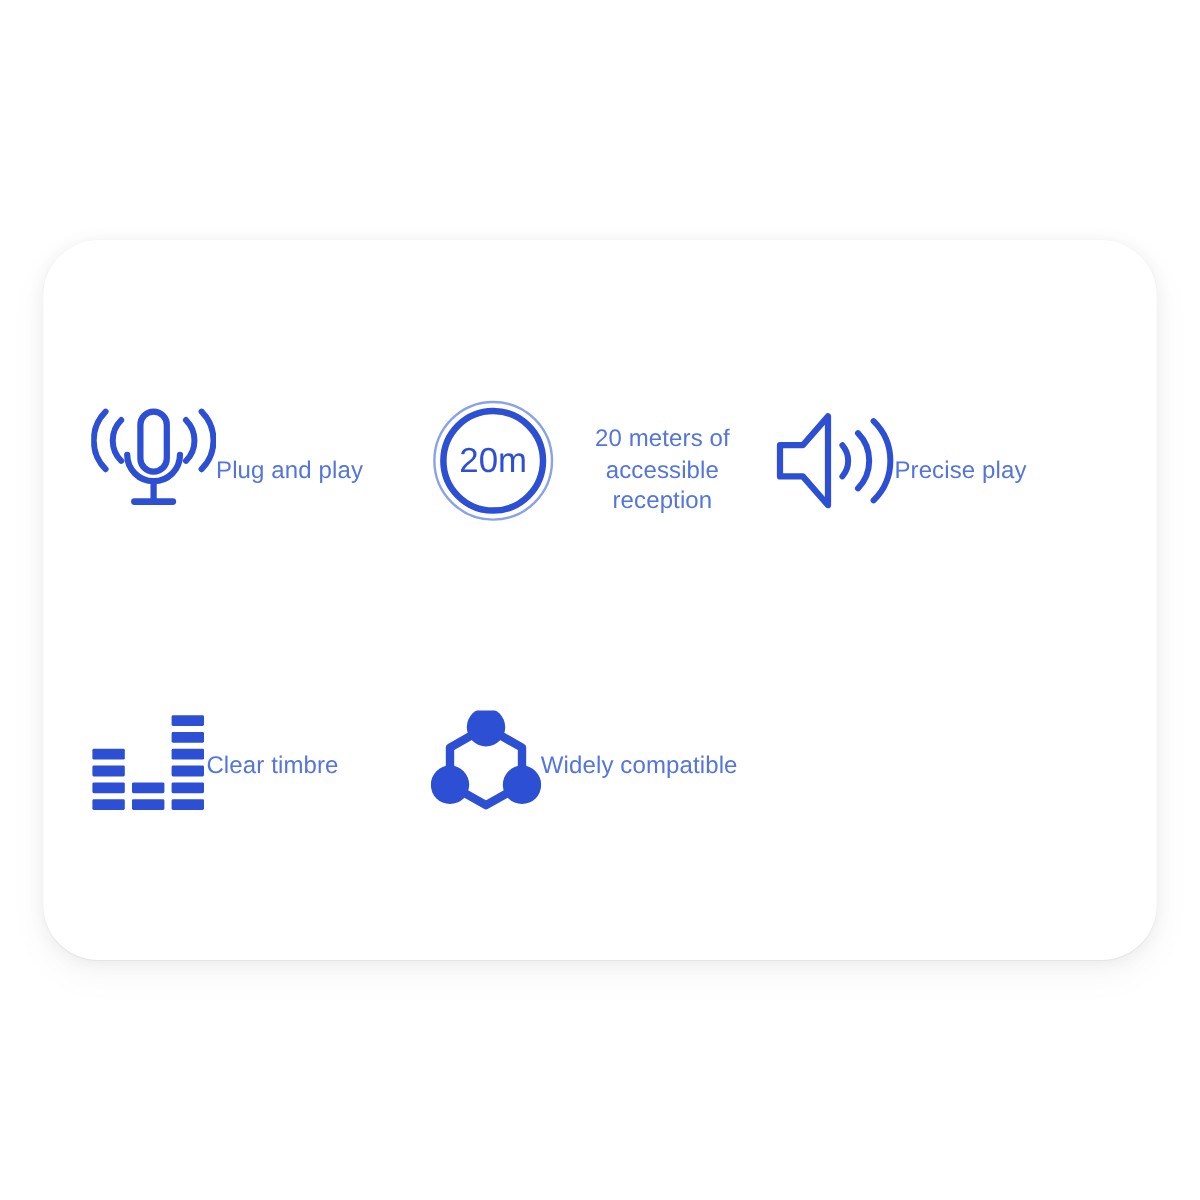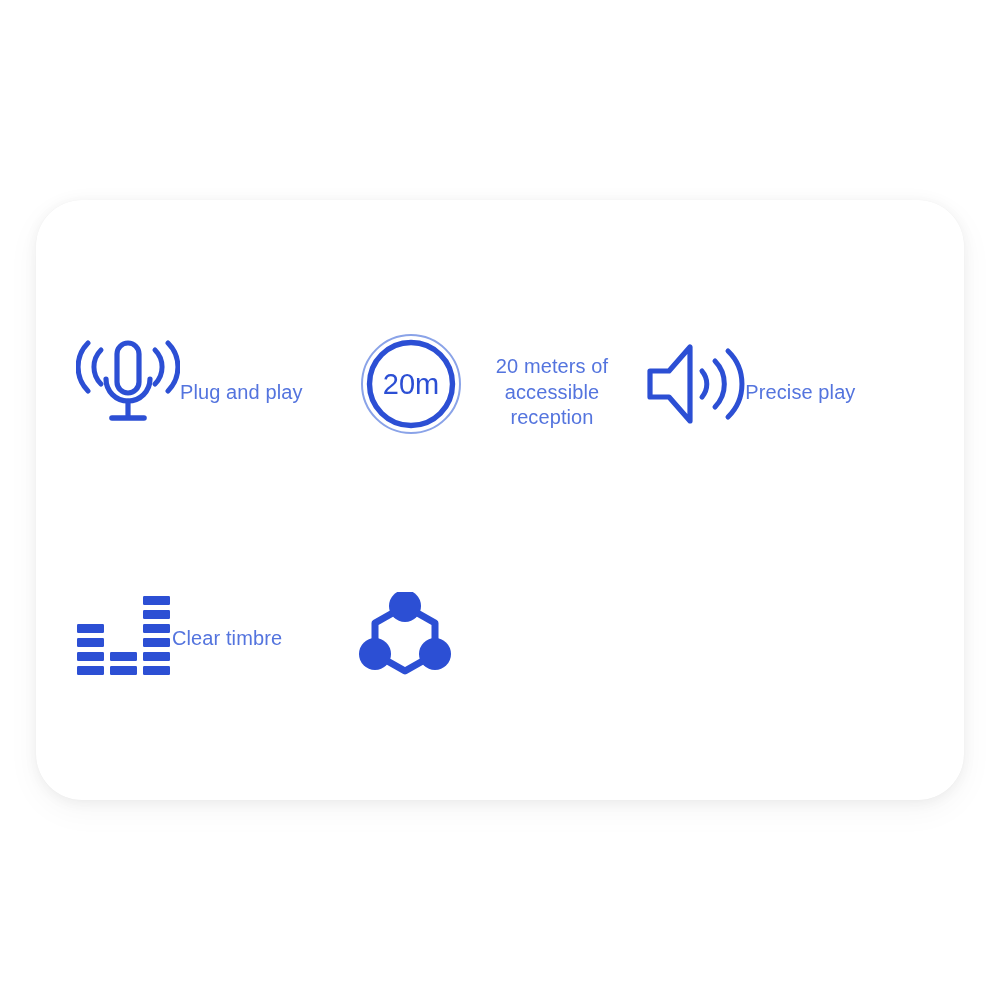--- a/index.html
+++ b/index.html
@@ -161,17 +161,18 @@
 
       <div class="feature-item row2">
         <div class="feature-icon">
           <svg width="92" height="86" viewBox="0 0 92 86" fill="none" xmlns="http://www.w3.org/2000/svg">
             <path d="M46 14 L76 31 L76 62 L46 79 L16 62 L16 31 Z" stroke="#2c4fd4" stroke-width="7" stroke-linejoin="round" fill="none"></path>
             <circle cx="46" cy="14" r="16" fill="#2c4fd4"></circle>
             <circle cx="16" cy="62" r="16" fill="#2c4fd4"></circle>
             <circle cx="76" cy="62" r="16" fill="#2c4fd4"></circle>
           </svg>
         </div>
+        <div class="feature-label">Widely compatible</div>
       </div>
 
     </div>
   </div>
 </div>
 
 </body></html>

